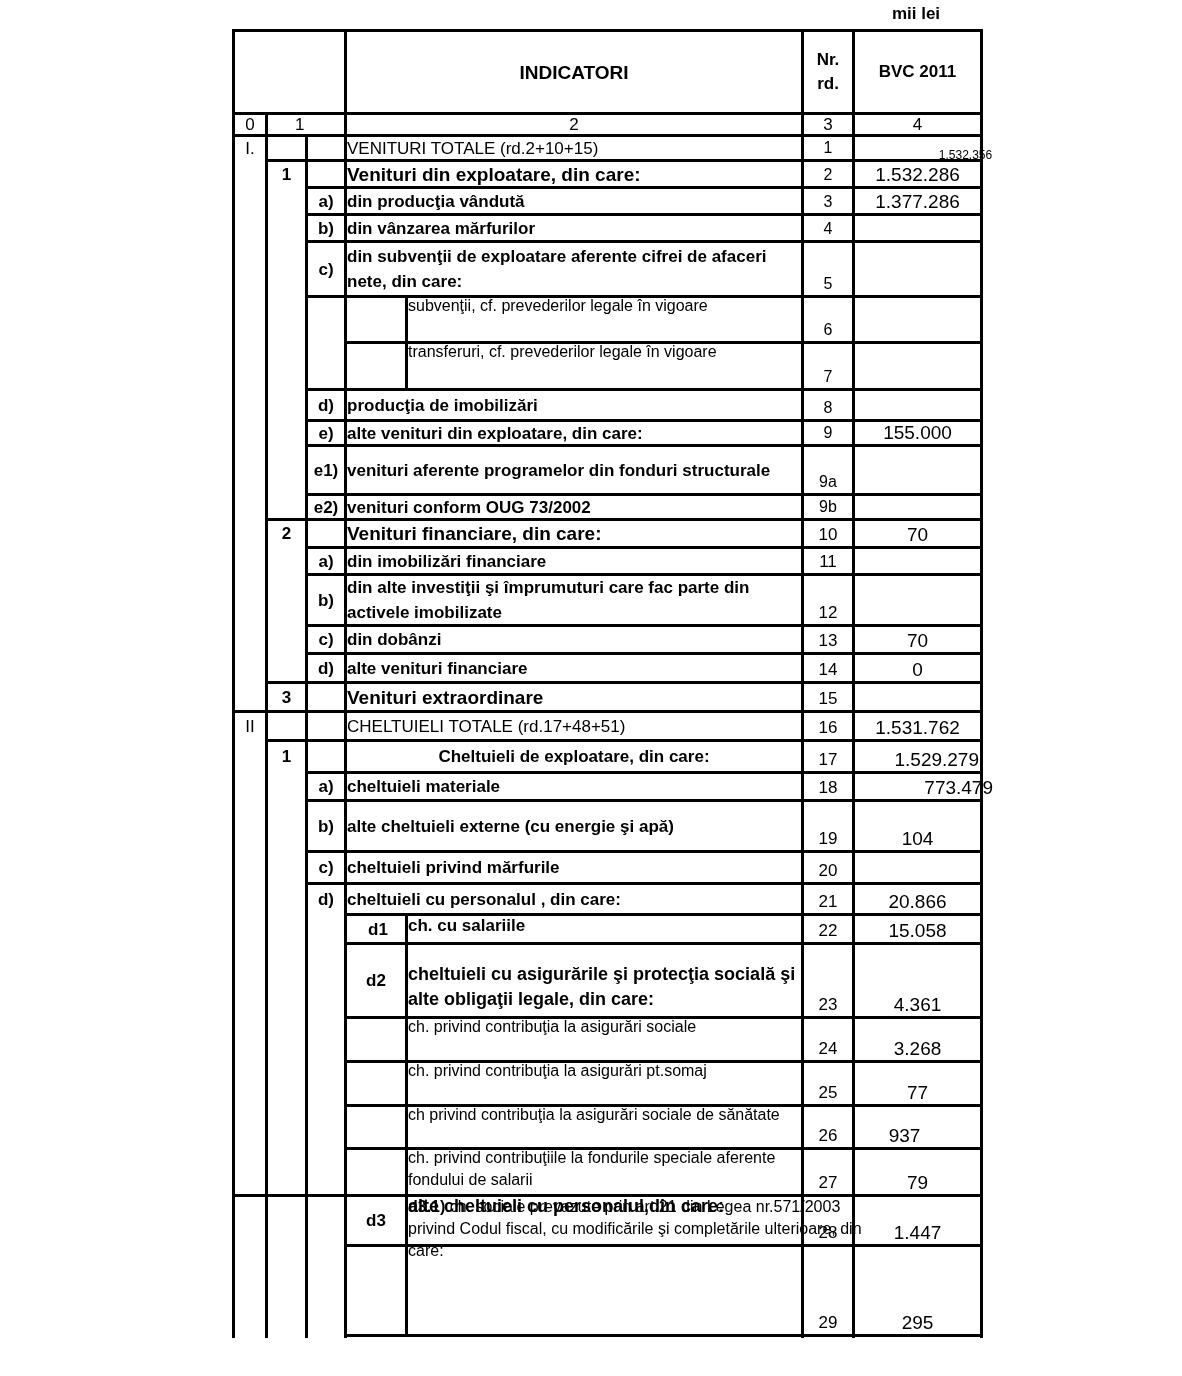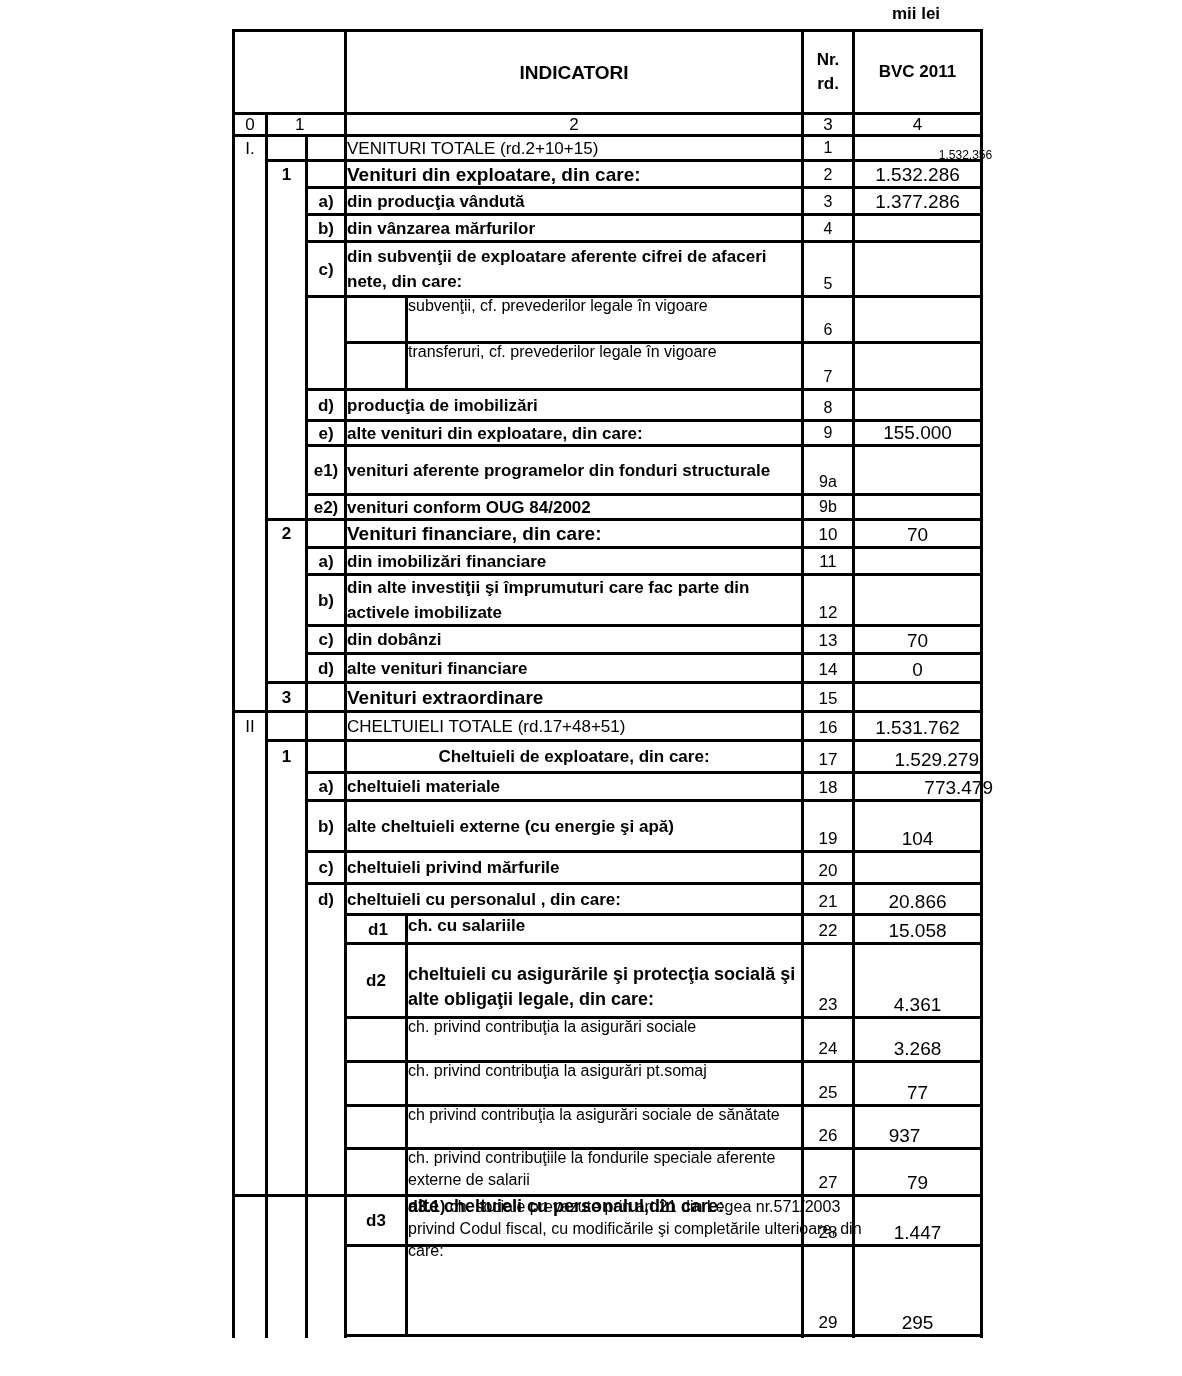--- a/index.html
+++ b/index.html
@@ -100,21 +100,21 @@
     <div class="cell txt num" style="left: 852px; top: 419px; width: 131px; height: 28px; font-size: 19px;">155.000</div>
     <div class="hline" style="left: 344px; top: 493px; width: 639px;"></div>
     <div class="hline" style="left: 305px; top: 444px; width: 678px;"></div>
     <div class="cell txt bold center" style="left: 305px; top: 444px; width: 42px; height: 52px; padding: 0px;">e1)</div>
     <div class="cell txt vcenter bold vtop" style="left: 344px; top: 444px; width: 460px; height: 52px;">venituri aferente programelor din fonduri structurale</div>
     <div class="cell txt num" style="left: 801px; top: 444px; width: 54px; height: 52px; font-size: 16px;">9a</div>
     <div class="cell txt num" style="left: 852px; top: 444px; width: 131px; height: 52px; font-size: 19px;"></div>
     <div class="hline" style="left: 344px; top: 518px; width: 639px;"></div>
     <div class="hline" style="left: 305px; top: 493px; width: 678px;"></div>
     <div class="cell txt bold center" style="left: 305px; top: 493px; width: 42px; height: 28px; padding: 0px;">e2)</div>
-    <div class="cell txt vcenter bold" style="left: 344px; top: 493px; width: 460px; height: 28px;">venituri conform OUG 84/2002</div>
+    <div class="cell txt vcenter bold" style="left: 344px; top: 493px; width: 460px; height: 28px;">venituri conform OUG 73/2002</div>
     <div class="cell txt num" style="left: 801px; top: 493px; width: 54px; height: 28px; font-size: 16px;">9b</div>
     <div class="cell txt num" style="left: 852px; top: 493px; width: 131px; height: 28px; font-size: 19px;"></div>
     <div class="hline" style="left: 344px; top: 546px; width: 639px;"></div>
     <div class="hline" style="left: 265px; top: 518px; width: 718px;"></div>
     <div class="cell txt bold center" style="left: 265px; top: 518px; width: 43px; height: 31px;">2</div>
     <div class="cell txt vcenter bold big" style="left: 344px; top: 518px; width: 460px; height: 31px;">Venituri financiare, din care:</div>
     <div class="cell txt num" style="left: 801px; top: 518px; width: 54px; height: 31px; font-size: 17px;">10</div>
     <div class="cell txt num" style="left: 852px; top: 518px; width: 131px; height: 31px; font-size: 19px;">70</div>
     <div class="hline" style="left: 344px; top: 573px; width: 639px;"></div>
     <div class="hline" style="left: 305px; top: 546px; width: 678px;"></div>
@@ -210,21 +210,21 @@
     <div class="cell txt num" style="left: 852px; top: 1060px; width: 131px; height: 47px; font-size: 19px;">77</div>
     <div class="hline" style="left: 344px; top: 1147px; width: 639px;"></div>
     <div class="vline" style="left: 405px; top: 1104px; height: 46px;"></div>
     <div class="hline" style="left: 405px; top: 1104px; width: 578px;"></div>
     <div class="cell txt small vtop" style="left: 405px; top: 1104px; width: 399px; height: 46px;">ch privind  contribuţia la asigurări sociale de  sănătate</div>
     <div class="cell txt num" style="left: 801px; top: 1104px; width: 54px; height: 46px; font-size: 17px;">26</div>
     <div class="cell txt num" style="left: 852px; top: 1104px; width: 105px; height: 46px; font-size: 19px;">937</div>
     <div class="hline" style="left: 344px; top: 1194px; width: 639px;"></div>
     <div class="vline" style="left: 405px; top: 1147px; height: 50px;"></div>
     <div class="hline" style="left: 405px; top: 1147px; width: 578px;"></div>
-    <div class="cell txt small vtop" style="left: 405px; top: 1147px; width: 399px; height: 50px;">ch. privind  contribuţiile la fondurile speciale aferente  externe de salarii</div>
+    <div class="cell txt small vtop" style="left: 405px; top: 1147px; width: 399px; height: 50px;">ch. privind  contribuţiile la fondurile speciale aferente  fondului de salarii</div>
     <div class="cell txt num" style="left: 801px; top: 1147px; width: 54px; height: 50px; font-size: 17px;">27</div>
     <div class="cell txt num" style="left: 852px; top: 1147px; width: 131px; height: 50px; font-size: 19px;">79</div>
     <div class="hline" style="left: 344px; top: 1244px; width: 639px;"></div>
     <div class="vline" style="left: 405px; top: 1194px; height: 53px;"></div>
     <div class="hline" style="left: 344px; top: 1194px; width: 639px;"></div>
     <div class="hline" style="left: 232px; top: 1194px; width: 751px;"></div>
     <div class="cell txt bold center" style="left: 344px; top: 1194px; width: 64px; height: 53px;">d3</div>
     <div class="cell txt bold vtop" style="left: 405px; top: 1194px; width: 399px; height: 53px; font-size: 18px;">alte cheltuieli  cu personalul,din care:</div>
     <div class="cell txt num" style="left: 801px; top: 1194px; width: 54px; height: 53px; font-size: 17px;">28</div>
     <div class="cell txt num" style="left: 852px; top: 1194px; width: 131px; height: 53px; font-size: 19px;">1.447</div>

